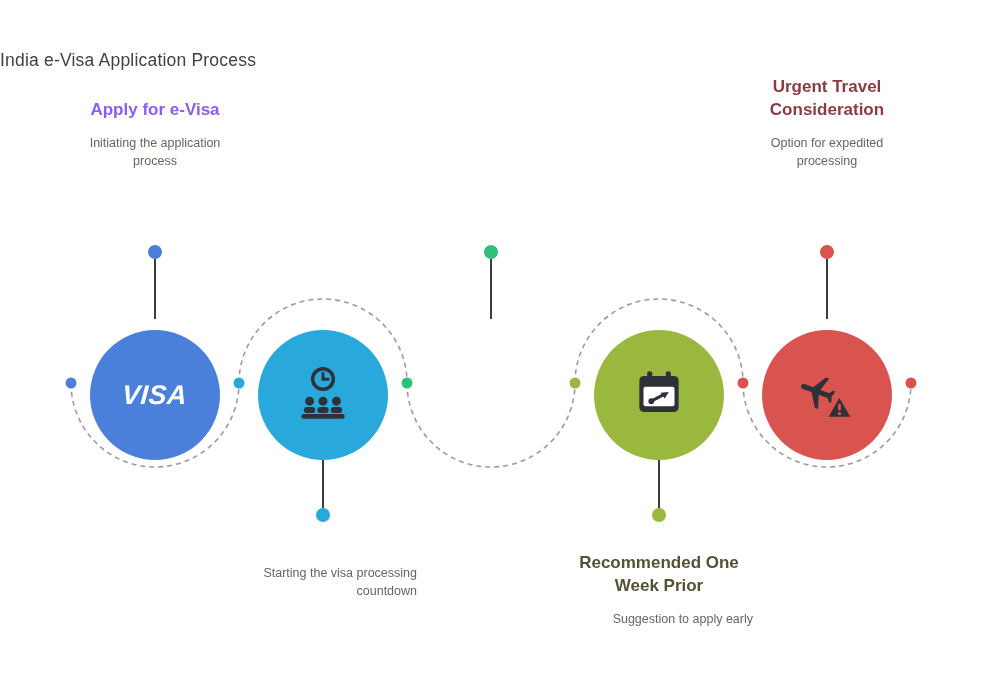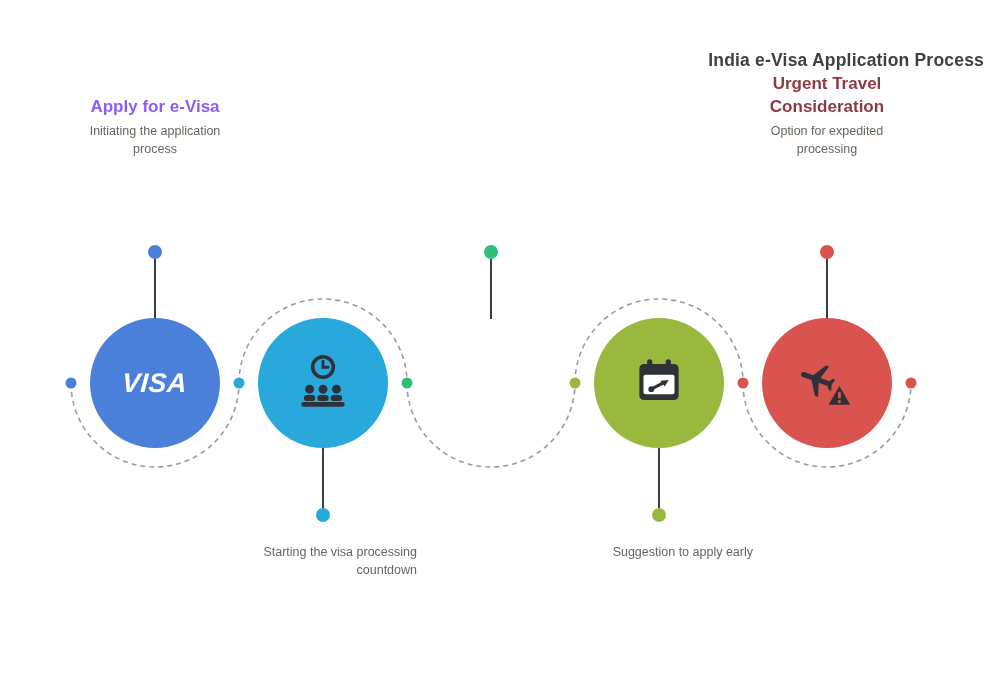--- a/index.html
+++ b/index.html
@@ -1,45 +1,45 @@
 <!DOCTYPE html>
 <html style="--connector: #9b9ba1; --stem: #3a3d42; --icon: #2e3137; --title: #3f3f47; --desc_text: #6b635c; --background: #ffffff;"><head>
 <meta charset="utf-8">
 <style>
   html,body{margin:0;padding:0;background:#fff;}
   .canvas{
     position:relative;width:984px;height:696px;background:#fff;overflow:hidden;
     font-family:"Liberation Sans","DejaVu Sans",sans-serif;
   }
   .main-title{
-    position:absolute;top:50px;left:0;width:100%;text-align:right;
-    font-size:17.5px;color:var(--title,#3f3f47);letter-spacing:.2px;font-weight:bold;
+    position:absolute;top:50px;left:0;width:100%;text-align:left;
+    font-size:17.5px;color:var(--title,#3f3f47);letter-spacing:.2px;
   }
   .connector-layer{position:absolute;left:0;top:0;width:984px;height:696px;z-index:1;}
   .arc{fill:none;stroke:var(--connector,#9b9ba1);stroke-width:1.6;stroke-dasharray:5 4;}
   .stem{stroke:var(--stem,#3a3d42);stroke-width:2;}
-  .step{position:absolute;top:0;height:616px;width:200px;z-index:2;}
+  .step{position:absolute;top:12px;height:616px;width:200px;z-index:2;}
   .step-circle{
     position:absolute;top:318px;left:35px;width:130px;height:130px;border-radius:50%;
     display:flex;align-items:center;justify-content:center;
   }
   .visa-wordmark{
     color:#fff;font-weight:bold;font-style:italic;font-size:27px;letter-spacing:.5px;
     transform:skewX(-4deg);
   }
   .label{position:absolute;left:0;width:200px;text-align:center;}
   .label-top{bottom:458px;}
   .label-bottom{top:540px;}
   .step-title{
     font-weight:bold;font-size:17px;line-height:1.35;margin:0 auto;max-width:190px;
   }
   .label-bottom .step-title{max-width:168px;}
   .step-desc{
     font-size:12.5px;line-height:1.4;color:var(--desc_text,#6b635c);
-    margin:4px auto 0;max-width:165px;
+    margin:13px auto 0;max-width:165px;
   }
   .label-bottom .step-desc{max-width:188px;text-align:right;}
   .icon-fill{fill:var(--icon,#2e3137);}
   .icon-stroke{fill:none;stroke:var(--icon,#2e3137);}
 </style>
 </head>
 <body>
 
 <div class="canvas">
 
@@ -108,20 +108,21 @@
         <rect class="icon-fill" x="18.5" y="7" width="5" height="10" rx="2.5"></rect>
         <rect class="icon-fill" x="36.5" y="7" width="5" height="10" rx="2.5"></rect>
         <rect class="icon-fill" x="11" y="11.5" width="38" height="35" rx="4.5"></rect>
         <rect x="15" y="22" width="30" height="19" rx="2" fill="#ffffff"></rect>
         <circle class="icon-fill" cx="22.5" cy="36" r="2.8"></circle>
         <line class="icon-stroke" x1="22.5" y1="36" x2="35" y2="29.5" stroke-width="3"></line>
         <polygon class="icon-fill" points="39.5,27 31.5,27.8 35.5,33.5"></polygon>
       </svg>
     </div>
     <div class="label label-bottom">
+      <div class="step-title" style="color: rgb(85, 81, 52);">Recommended One Week Prior</div>
       <div class="step-desc">Suggestion to apply early</div>
     </div>
   </div>
 
   <div class="step" style="left:727px">
     <div class="label label-top">
       <div class="step-title" style="color: rgb(141, 59, 67);">Urgent Travel Consideration</div>
       <div class="step-desc">Option for expedited processing</div>
     </div>
     <div class="step-circle" style="background-color: rgb(217, 83, 79);">

